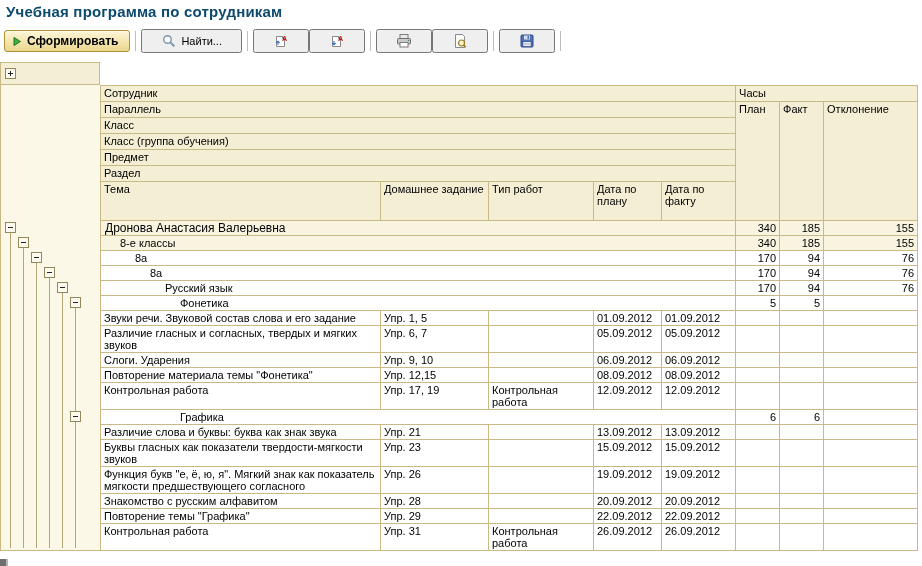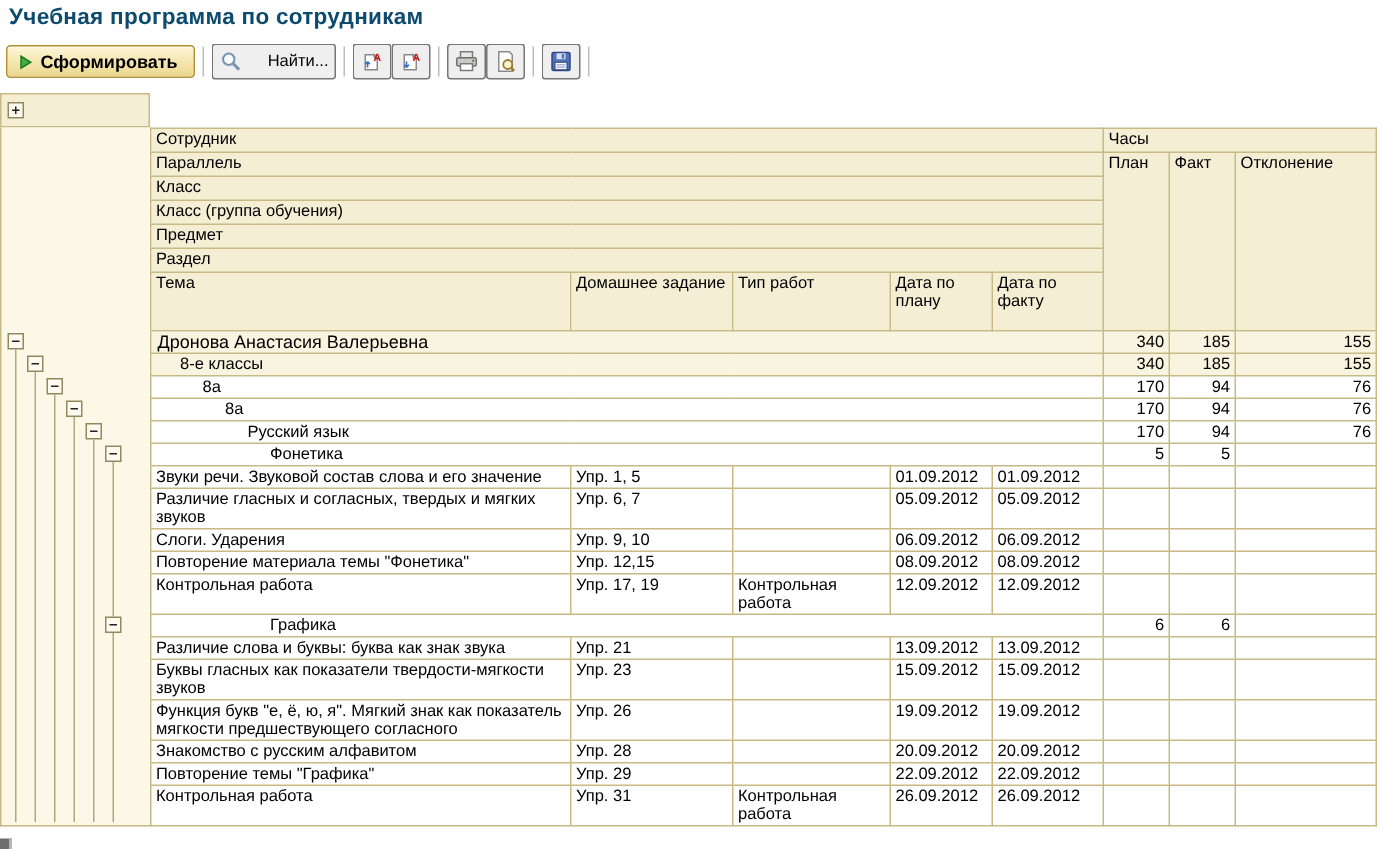--- a/index.html
+++ b/index.html
@@ -13,21 +13,21 @@
   }
   
   .toolbar { position:absolute; left:4px; top:27px; height:28px; display:flex; align-items:center; }
   .btn-generate {
     display:flex; align-items:center; gap:5px;
     border:1px solid #b09136; border-radius:3px;
     background:linear-gradient(#fdf6da, #f4e5ad 55%, #ead68e);
     padding:3px 11px 3px 7px; font-size:12px; font-weight:bold; cursor:default;
     box-shadow:inset 0 1px 0 #fffbe8;
   }
-  .tool-btn { display:flex; align-items:center; gap:16px; padding:2px 3px; font-size:11px; cursor:default; }
+  .tool-btn { display:flex; align-items:center; gap:4px; padding:2px 18px; font-size:11px; cursor:default; }
   .sep { width:1px; height:20px; background:#bdbdbd; margin:0 5px; }
   .caret { width:0; height:0; border-left:3px solid transparent; border-right:3px solid transparent; border-top:4px solid #222; margin-left:4px; }
   .icon16 { width:16px; height:16px; display:block; }
   .icon10 { width:10px; height:11px; display:block; }
 
   
   .report-area { position:absolute; left:0; top:62px; width:918px; }
   .tree-head {
     position:absolute; left:0; top:0; width:98px; height:21px;
     background:#f3eed4; border:1px solid #c9ba85;
@@ -218,21 +218,21 @@
           <td class="num">94</td>
           <td class="num">76</td>
         </tr>
         <tr class="">
           <td class="glabel" colspan="5" style="padding-left: 79px;">Фонетика</td>
           <td class="num">5</td>
           <td class="num">5</td>
           <td class="num"></td>
         </tr>
         <tr>
-          <td>Звуки речи. Звуковой состав слова и его значение</td>
+          <td>Звуки речи. Звуковой состав слова и его задание</td>
           <td>Упр. 1, 5</td>
           <td></td>
           <td>01.09.2012</td>
           <td>01.09.2012</td>
           <td class="num"></td>
           <td class="num"></td>
           <td class="num"></td>
         </tr>
         <tr>
           <td>Различие гласных и согласных, твердых и мягких звуков</td>

